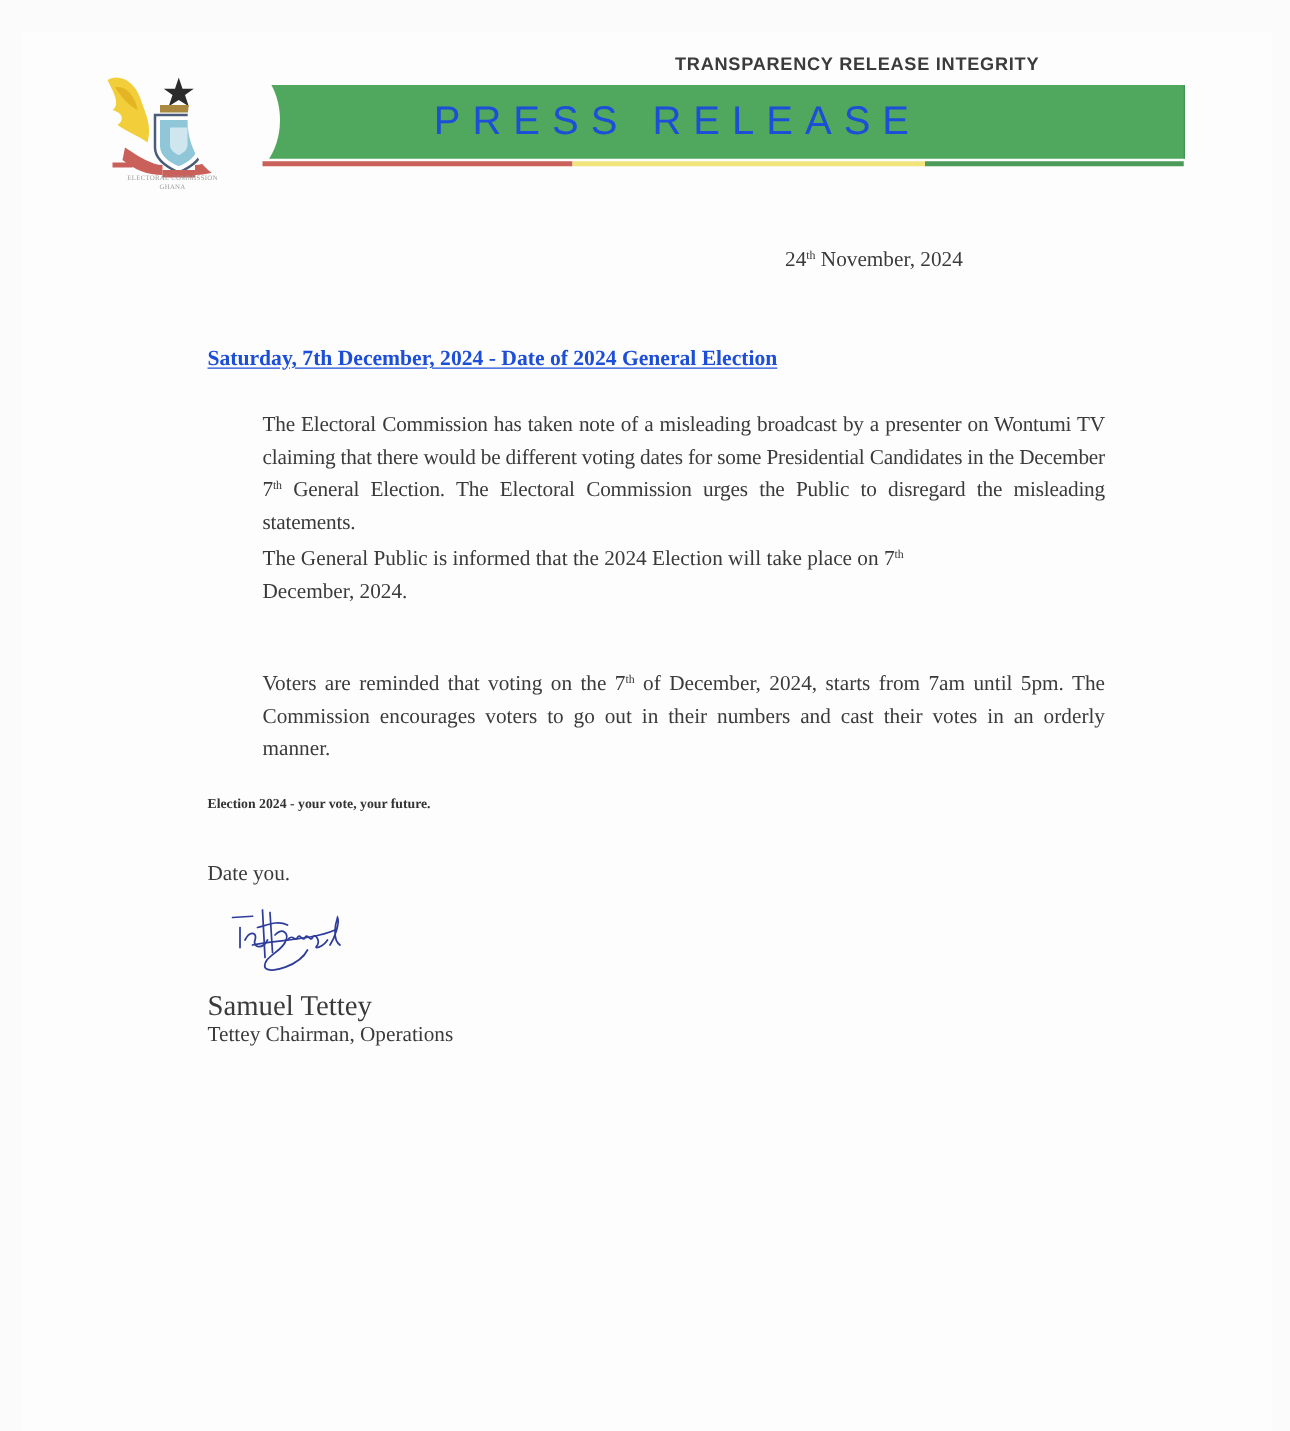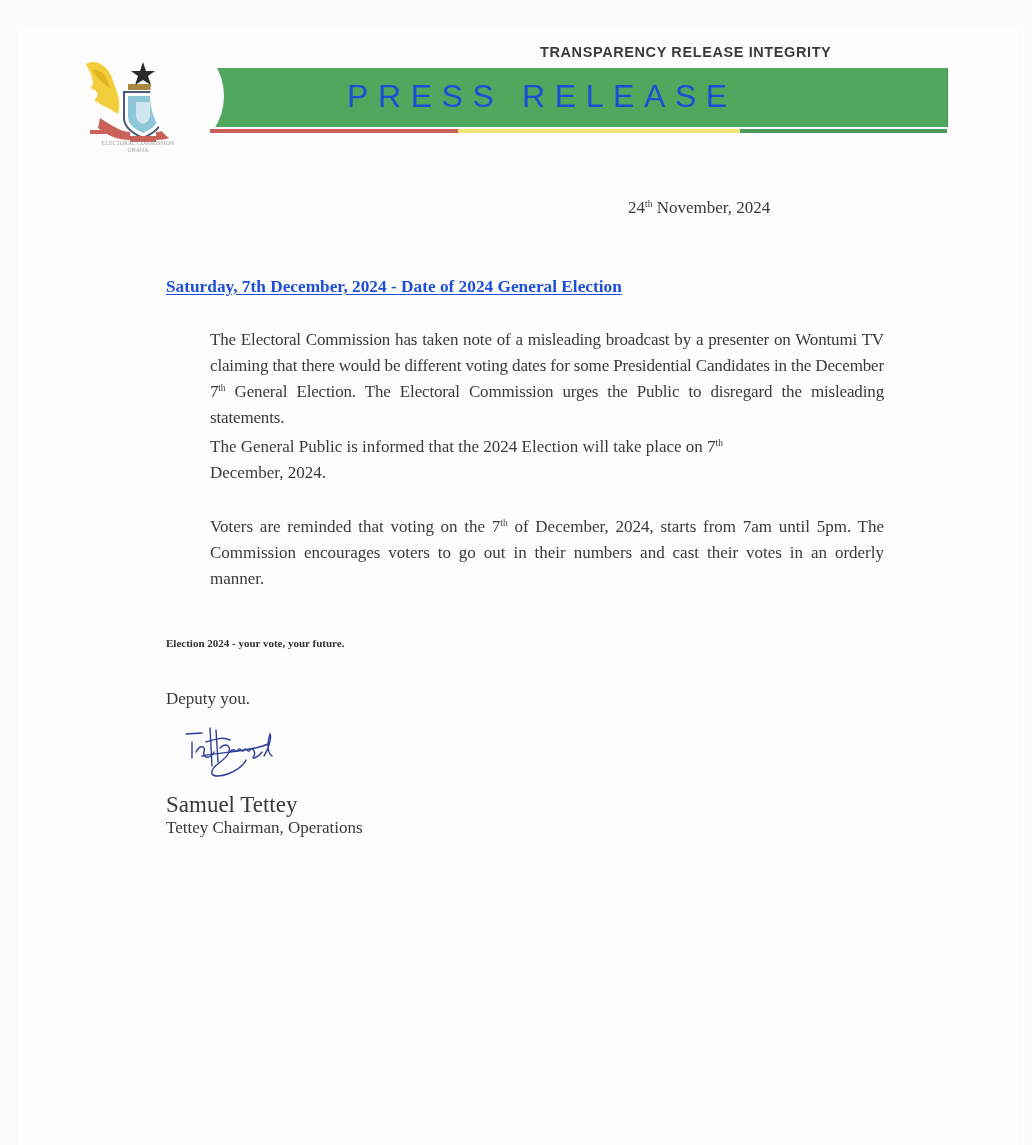--- a/index.html
+++ b/index.html
@@ -61,21 +61,21 @@
     color: #1d4ed8;
   }
   .para {
     position: absolute; left: 166px; width: 674px;
     font-size: 17px; line-height: 26px; text-align: justify;
     color: #3a3a3a;
     margin-left: 44px;
   }
   .para.p1 { top: 327px; letter-spacing: -0.15px; }
   .para.p2 { top: 434px; }
-  .para.p3 { top: 514px; }
+  .para.p3 { top: 534px; }
   .slogan {
     position: absolute; left: 166px; top: 637px;
     font-size: 11px; font-weight: bold; color: #333;
   }
   .thanks { position: absolute; left: 166px; top: 689px; font-size: 17px; }
   .signature { position: absolute; left: 180px; top: 722px; width: 110px; height: 60px; }
   .signer-name { position: absolute; left: 166px; top: 792px; font-size: 23px; }
   .signer-title { position: absolute; left: 166px; top: 818px; font-size: 17px; }
 </style>
 </head>
@@ -125,21 +125,21 @@
 <div class="headline">Saturday, 7th December, 2024 - Date of 2024 General Election</div>
 
 <div class="para p1"><span>The Electoral Commission has taken note of a misleading broadcast by a presenter on Wontumi TV claiming that there would be different voting dates for some Presidential Candidates in the December 7</span><sup>th</sup><span> General Election. The Electoral Commission urges the Public to disregard the misleading statements.</span></div>
 
 <div class="para p2"><span>The General Public is informed that the 2024 Election will take place on 7</span><sup>th</sup><br><span> December, 2024.</span></div>
 
 <div class="para p3"><span>Voters are reminded that voting on the 7</span><sup>th</sup><span> of December, 2024, starts from 7am until 5pm. The Commission encourages voters to go out in their numbers and cast their votes in an orderly manner.</span></div>
 
 <div class="slogan">Election 2024 - your vote, your future.</div>
 
-<div class="thanks">Deputy you.</div>
+<div class="thanks">Date you.</div>
 
 <svg class="signature" viewBox="0 0 110 60">
   <g fill="none" stroke="#2f3d9a" stroke-width="1.4" stroke-linecap="round">
     <path d="M6,12 L22,11"></path>
     <path d="M12,20 L12,36"></path>
     <path d="M16,30 C20,22 26,24 24,30 C22,36 30,38 34,30"></path>
     <path d="M30,6 L32,44"></path>
     <path d="M36,8 L38,40"></path>
     <path d="M26,20 C34,18 42,14 50,18"></path>
     <path d="M40,26 C46,20 52,24 48,32 C44,40 30,44 32,52 C36,58 60,50 66,38"></path>

